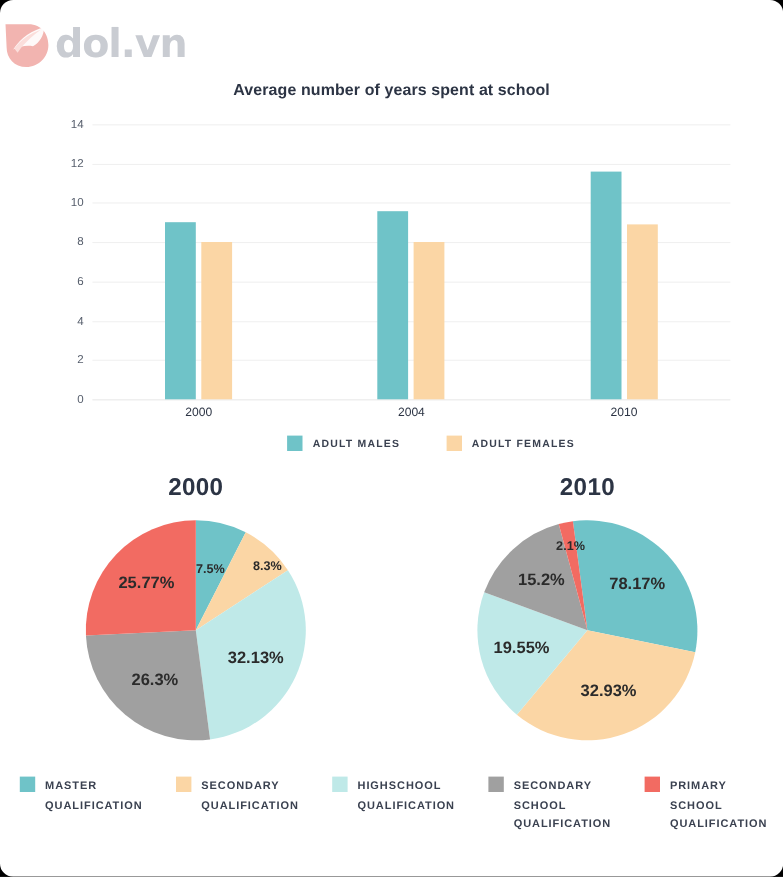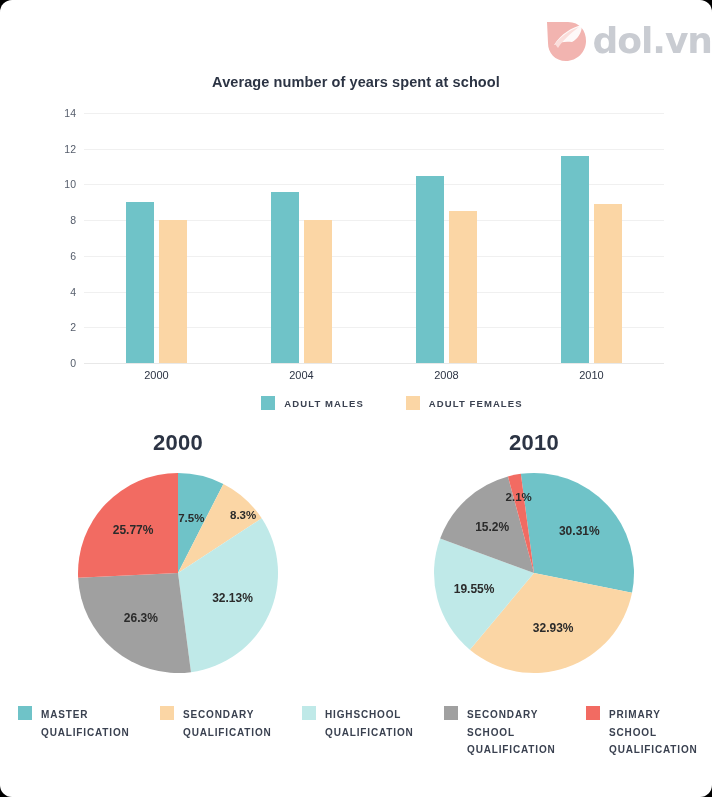--- a/index.html
+++ b/index.html
@@ -12,21 +12,21 @@
     width:712px;height:797px;
     background:#ffffff;
     border-radius:12px;
     overflow:hidden;
     box-sizing:border-box;
   }
 
   
   .logo-wrap{
     position:absolute;left:0;top:18px;width:712px;
-    display:flex;align-items:center;justify-content:flex-end;gap:4px;
+    display:flex;align-items:center;justify-content:flex-start;gap:4px;
   }
   .logo-mark{
     position:relative;width:46px;height:46px;flex:0 0 auto;
   }
   .logo-mark svg{display:block;width:46px;height:46px;}
   .logo-text{
     font-size:36px;font-weight:700;letter-spacing:-1px;
     color:#c9ccd2;line-height:1;
     font-family:"DejaVu Sans", sans-serif;
   }
@@ -89,21 +89,21 @@
     display:flex;flex-direction:column;align-items:center;
   }
   .pie-title{
     font-size:22px;font-weight:700;color:#2c3444;letter-spacing:.3px;
     margin-bottom:9px;
   }
   .pie-holder{position:relative;width:216px;height:216px;}
   .pie-holder svg{display:block;width:216px;height:216px;}
   .pie-label{
     position:absolute;transform:translate(-50%,-50%);
-    font-size:12px;font-weight:700;color:#2b2b2b;white-space:nowrap;
+    font-size:15px;font-weight:700;color:#2b2b2b;white-space:nowrap;
     font-family:"Liberation Sans", sans-serif;
   }
   .pie-label.small{font-size:11.5px;}
 
   
   .pie-legend{
     position:absolute;left:0;top:706px;width:712px;
     display:flex;justify-content:center;gap:34px;
   }
   .pl-item{display:flex;align-items:flex-start;gap:9px;width:108px;}
@@ -154,25 +154,20 @@
             <div class="bar male" style="height: 64.2857%; background: rgb(111, 195, 200);"></div>
             <div class="bar female" style="height: 57.1429%; background: rgb(251, 214, 165);"></div>
             <div class="xtick">2000</div>
           </div>
           <div class="group">
             <div class="bar male" style="height: 68.5714%; background: rgb(111, 195, 200);"></div>
             <div class="bar female" style="height: 57.1429%; background: rgb(251, 214, 165);"></div>
             <div class="xtick">2004</div>
           </div>
           <div class="group">
-            <div class="bar male" style="height: 75%; background: rgb(111, 195, 200);"></div>
-            <div class="bar female" style="height: 60.7143%; background: rgb(251, 214, 165);"></div>
-            <div class="xtick">2008</div>
-          </div>
-          <div class="group">
             <div class="bar male" style="height: 82.8571%; background: rgb(111, 195, 200);"></div>
             <div class="bar female" style="height: 63.5714%; background: rgb(251, 214, 165);"></div>
             <div class="xtick">2010</div>
           </div>
         </div>
       </div>
   </div>
 
   <div class="bar-legend" id="bar-legend">
       <div class="leg-item">
@@ -206,21 +201,21 @@
     <div class="pie-block">
       <div class="pie-title">2010</div>
       <div class="pie-holder" id="pie1">
           <svg viewBox="0 0 216 216">
             <path d="M 108 108 L 94.84 8.87 A 100 100 0 0 1 206.01 127.86 Z" fill="#6fc3c8"></path>
             <path d="M 108 108 L 206.01 127.86 A 100 100 0 0 1 43.86 184.72 Z" fill="#fbd6a5"></path>
             <path d="M 108 108 L 43.86 184.72 A 100 100 0 0 1 14.16 73.44 Z" fill="#bfe9e8"></path>
             <path d="M 108 108 L 14.16 73.44 A 100 100 0 0 1 81.93 11.46 Z" fill="#a0a0a0"></path>
             <path d="M 108 108 L 81.93 11.46 A 100 100 0 0 1 94.84 8.87 Z" fill="#f26b62"></path>
           </svg>
-          <div class="pie-label" style="left: 70.9751%; top: 30.4054%;">30.31%</div>
+          <div class="pie-label" style="left: 70.9751%; top: 30.4054%;">78.17%</div>
           <div class="pie-label" style="left: 58.8844%; top: 75.3395%;">32.93%</div>
           <div class="pie-label" style="left: 22.2669%; top: 57.4012%;">19.55%</div>
           <div class="pie-label" style="left: 30.6271%; top: 28.82%;">15.2%</div>
           <div class="pie-label small" style="left: 42.9015%; top: 14.5934%;">2.1%</div>
         </div>
     </div>
   </div>
 
   <div class="pie-legend" id="pie-legend">
       <div class="pl-item">

